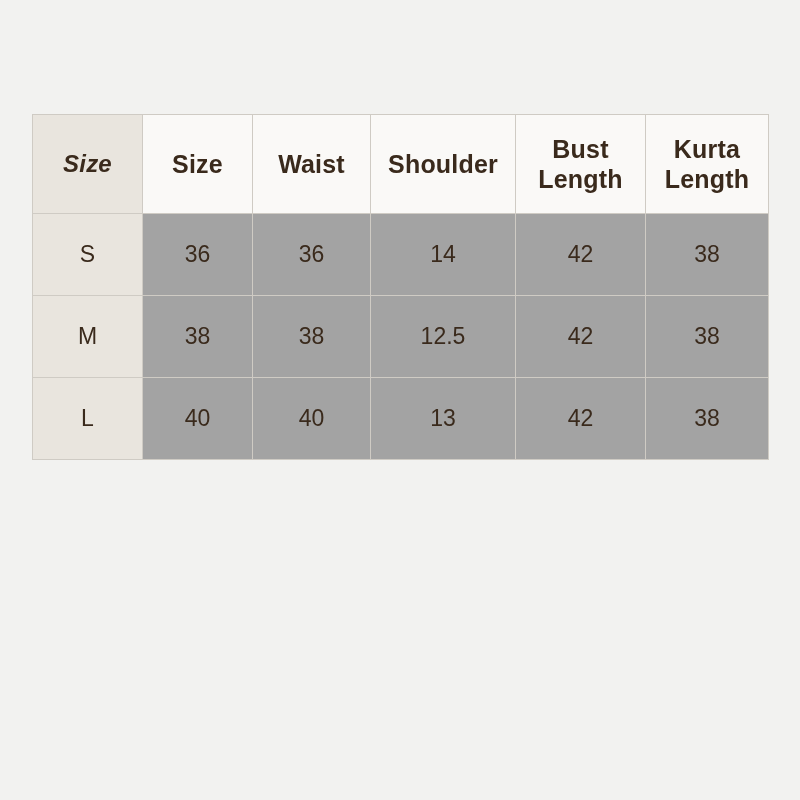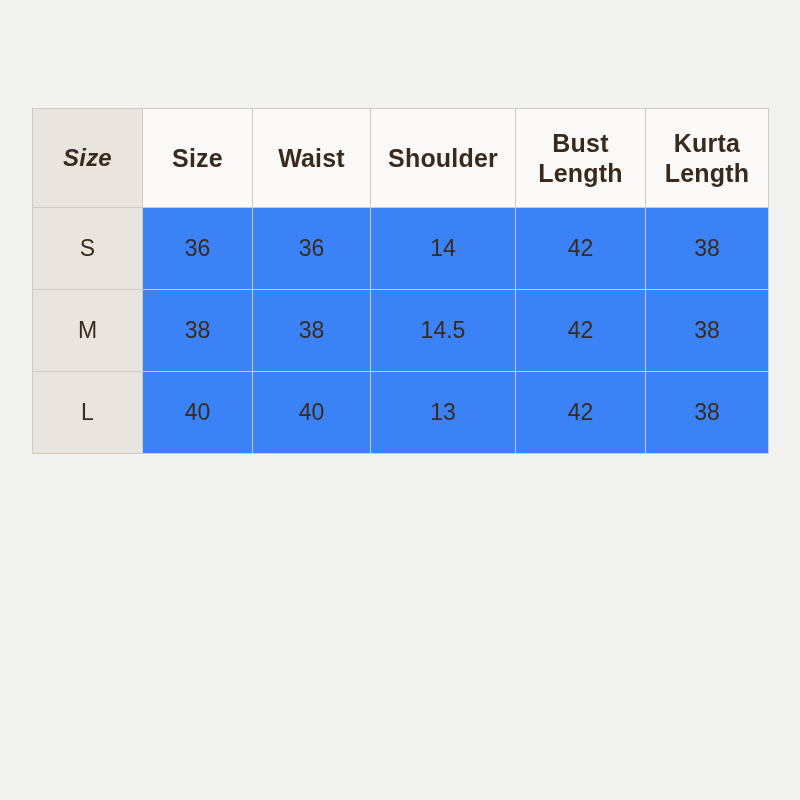--- a/index.html
+++ b/index.html
@@ -23,20 +23,21 @@
     position: absolute;
     left: 32px;
     top: 108px;
     width: 736px;
   }
   table.size-chart {
     width: 736px;
     border-collapse: collapse;
     table-layout: fixed;
     background: #faf9f7;
+    margin-top: 6px;
   }
   table.size-chart td,
   table.size-chart th {
     border: 1px solid #cfcbc4;
     text-align: center;
     vertical-align: middle;
     color: #3a2a1c;
     padding: 0;
   }
   thead th {
@@ -50,21 +51,21 @@
   thead th.size-head {
     background: #e9e5de;
     font-style: italic;
     font-size: 24px;
   }
   tbody td {
     height: 81px;
     font-size: 23px;
     font-weight: normal;
     color: #3c2c1e;
-    background: #3b82f6;
+    background: #a3a3a3;
   }
   tbody td.size-cell {
     background: #e9e5de;
   }
   col.c-size { width: 110px; }
   col.c-bust { width: 110px; }
   col.c-waist { width: 118px; }
   col.c-shoulder { width: 145px; }
   col.c-kurta { width: 130px; }
   col.c-bottom { width: 123px; }
@@ -105,21 +106,21 @@
           <td>36</td>
           <td>36</td>
           <td>14</td>
           <td>42</td>
           <td>38</td>
         </tr>
         <tr>
           <td class="size-cell">M</td>
           <td>38</td>
           <td>38</td>
-          <td>14.5</td>
+          <td>12.5</td>
           <td>42</td>
           <td>38</td>
         </tr>
         <tr>
           <td class="size-cell">L</td>
           <td>40</td>
           <td>40</td>
           <td>13</td>
           <td>42</td>
           <td>38</td>

